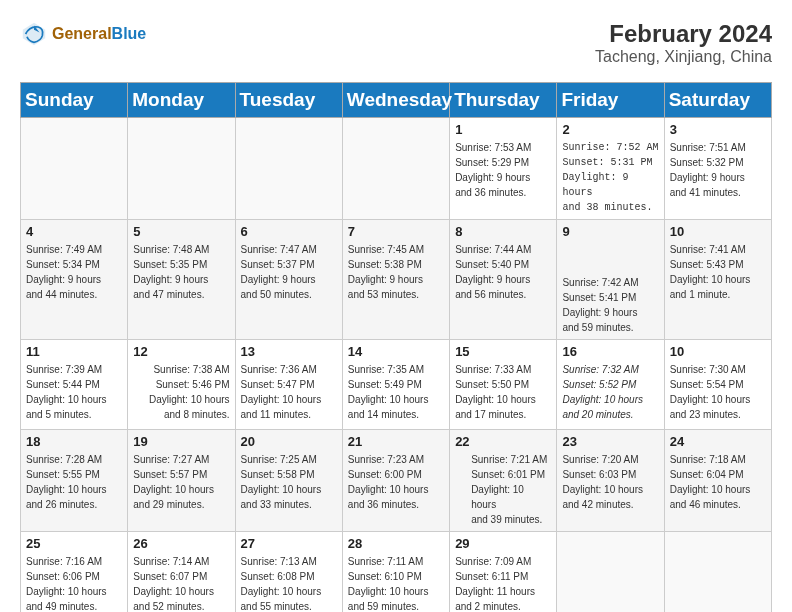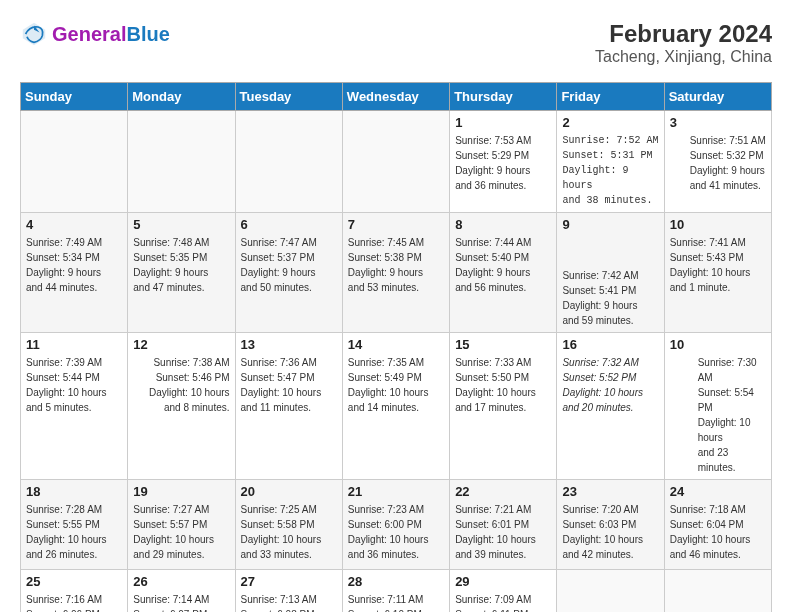--- a/index.html
+++ b/index.html
@@ -15,26 +15,26 @@
       justify-content: space-between;
       align-items: flex-start;
       margin-bottom: 16px;
     }
     .logo {
       display: flex;
       align-items: center;
       gap: 4px;
     }
     .logo-text-general {
-      font-size: 20px;
-      font-weight: bold;
-      color: #a21caf;
+      font-size: 16px;
+      font-weight: bold;
+      color: #a16207;
     }
     .logo-text-blue {
-      font-size: 20px;
+      font-size: 16px;
       font-weight: bold;
       color: #1a7abf;
       margin-top: 39px;
     }
     .logo-icon {
       width: 28px;
       height: 28px;
     }
     .title-block {
       text-align: right;
@@ -49,21 +49,21 @@
       color: #555;
     }
     table {
       width: 100%;
       border-collapse: collapse;
       table-layout: fixed;
     }
     thead tr th {
       background-color: #1a7abf;
       color: #fff;
-      font-size: 13px;
+      font-size: 19px;
       font-weight: bold;
       padding: 6px 4px;
       text-align: left;
       border: 1px solid #aaa;
     }
     tbody tr td {
       vertical-align: top;
       border: 1px solid #ccc;
       padding: 4px 5px;
       font-size: 10.5px;
@@ -136,21 +136,21 @@
         </td>
         <td>
           <div class="day-number">2</div>
           <div class="day-info" style="white-space: pre-line; font-family: Liberation Mono, monospace;">Sunrise: 7:52 AM
 Sunset: 5:31 PM
 Daylight: 9 hours
 and 38 minutes.</div>
         </td>
         <td>
           <div class="day-number">3</div>
-          <div class="day-info" style="white-space: pre-line; margin-left: 20px;">Sunrise: 7:51 AM
+          <div class="day-info" style="white-space: pre-line;">Sunrise: 7:51 AM
 Sunset: 5:32 PM
 Daylight: 9 hours
 and 41 minutes.</div>
         </td>
       </tr>
       <tr>
         <td>
           <div class="day-number">4</div>
           <div class="day-info" style="white-space: pre-line;">Sunrise: 7:49 AM
 Sunset: 5:34 PM
@@ -238,21 +238,21 @@
         </td>
         <td>
           <div class="day-number">16</div>
           <div class="day-info" style="white-space: pre-line; font-style: italic;">Sunrise: 7:32 AM
 Sunset: 5:52 PM
 Daylight: 10 hours
 and 20 minutes.</div>
         </td>
         <td>
           <div class="day-number">10</div>
-          <div class="day-info" style="white-space: pre-line; margin-left: 28px;">Sunrise: 7:30 AM
+          <div class="day-info" style="white-space: pre-line;">Sunrise: 7:30 AM
 Sunset: 5:54 PM
 Daylight: 10 hours
 and 23 minutes.</div>
         </td>
       </tr>
       <tr>
         <td>
           <div class="day-number">18</div>
           <div class="day-info" style="white-space: pre-line;">Sunrise: 7:28 AM
 Sunset: 5:55 PM
@@ -275,21 +275,21 @@
         </td>
         <td>
           <div class="day-number">21</div>
           <div class="day-info" style="white-space: pre-line;">Sunrise: 7:23 AM
 Sunset: 6:00 PM
 Daylight: 10 hours
 and 36 minutes.</div>
         </td>
         <td>
           <div class="day-number">22</div>
-          <div class="day-info" style="white-space: pre-line;">Sunrise: 7:21 AM
+          <div class="day-info" style="white-space: pre-line; margin-left: 16px;">Sunrise: 7:21 AM
 Sunset: 6:01 PM
 Daylight: 10 hours
 and 39 minutes.</div>
         </td>
         <td>
           <div class="day-number">23</div>
           <div class="day-info" style="white-space: pre-line;">Sunrise: 7:20 AM
 Sunset: 6:03 PM
 Daylight: 10 hours
 and 42 minutes.</div>

